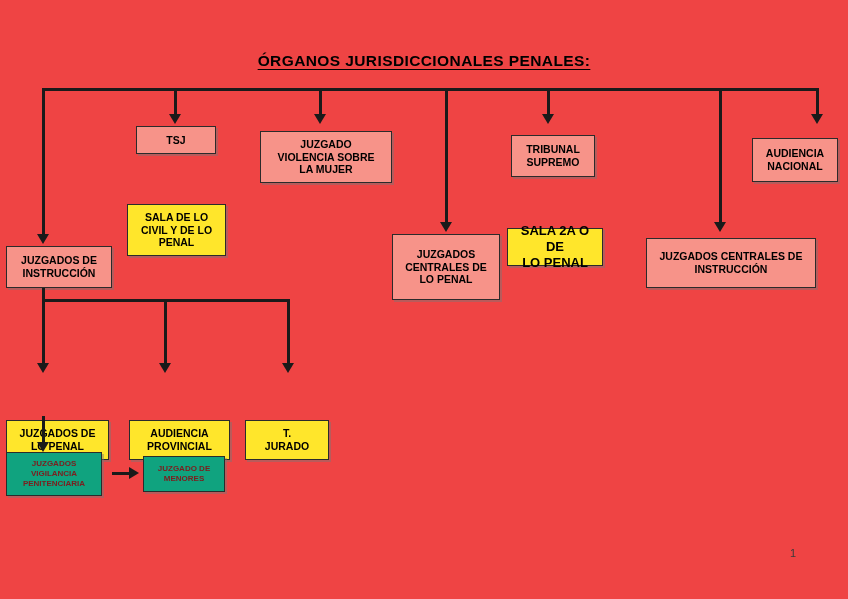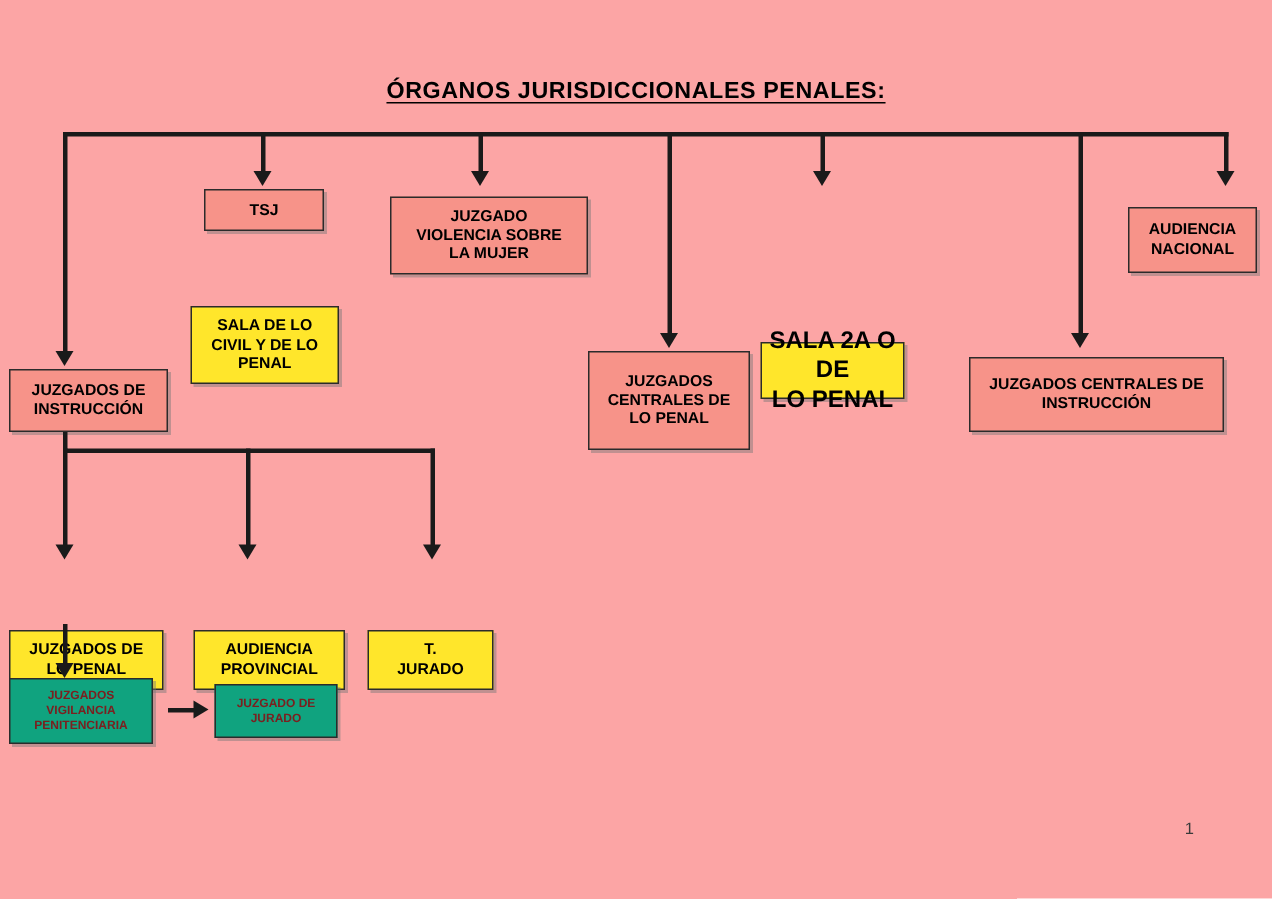--- a/index.html
+++ b/index.html
@@ -4,21 +4,21 @@
 <style>
   html,body{margin:0;padding:0;background:#ffffff;}
   body{
     font-family:"Liberation Sans","DejaVu Sans",sans-serif;
     -webkit-font-smoothing:none;
   }
   #canvas{
     position:relative;
     width:848px;
     height:599px;
-    background:#fca5a5;
+    background:#ef4444;
     overflow:hidden;
   }
 
   
   .title{
     position:absolute;
     left:0; right:0;
     top:52px;
     text-align:center;
     font-size:15.5px;
@@ -121,22 +121,26 @@
 CIVIL Y DE LO
 PENAL</span>
   </div>
 
   <div class="box pink" style="left:260px;top:131px;width:132px;height:52px;font-size:10.5px;">
     <span class="lbl">JUZGADO
 VIOLENCIA SOBRE
 LA MUJER</span>
   </div>
 
-
-  <div class="box yellow" style="left:507px;top:184px;width:96px;height:38px;font-size:16px;align-items:center;">
+  <div class="box pink" style="left:511px;top:135px;width:84px;height:42px;font-size:10.5px;">
+    <span class="lbl">TRIBUNAL
+SUPREMO</span>
+  </div>
+
+  <div class="box yellow" style="left:507px;top:184px;width:96px;height:38px;font-size:13px;align-items:center;">
     <span class="lbl">SALA 2A O DE
 LO PENAL</span>
   </div>
 
   <div class="box pink" style="left:752px;top:138px;width:86px;height:44px;font-size:10.5px;">
     <span class="lbl">AUDIENCIA
 NACIONAL</span>
   </div>
 
   <div class="box pink" style="left:6px;top:246px;width:106px;height:42px;font-size:10.5px;">
@@ -189,18 +193,18 @@
     <span class="lbl">JUZGADOS
 VIGILANCIA
 PENITENCIARIA</span>
   </div>
 
   <div class="ln hln" style="left:112px;top:472px;width:18px;"></div>
   <div class="arrow-r" style="left:129px;top:467px;"></div>
 
   <div class="box teal" style="left:143px;top:456px;width:82px;height:36px;font-size:8px;">
     <span class="lbl">JUZGADO DE
-JURADO</span>
+MENORES</span>
   </div>
 
   <div class="pageno">1</div>
 
 </div>
 
 </body></html>

